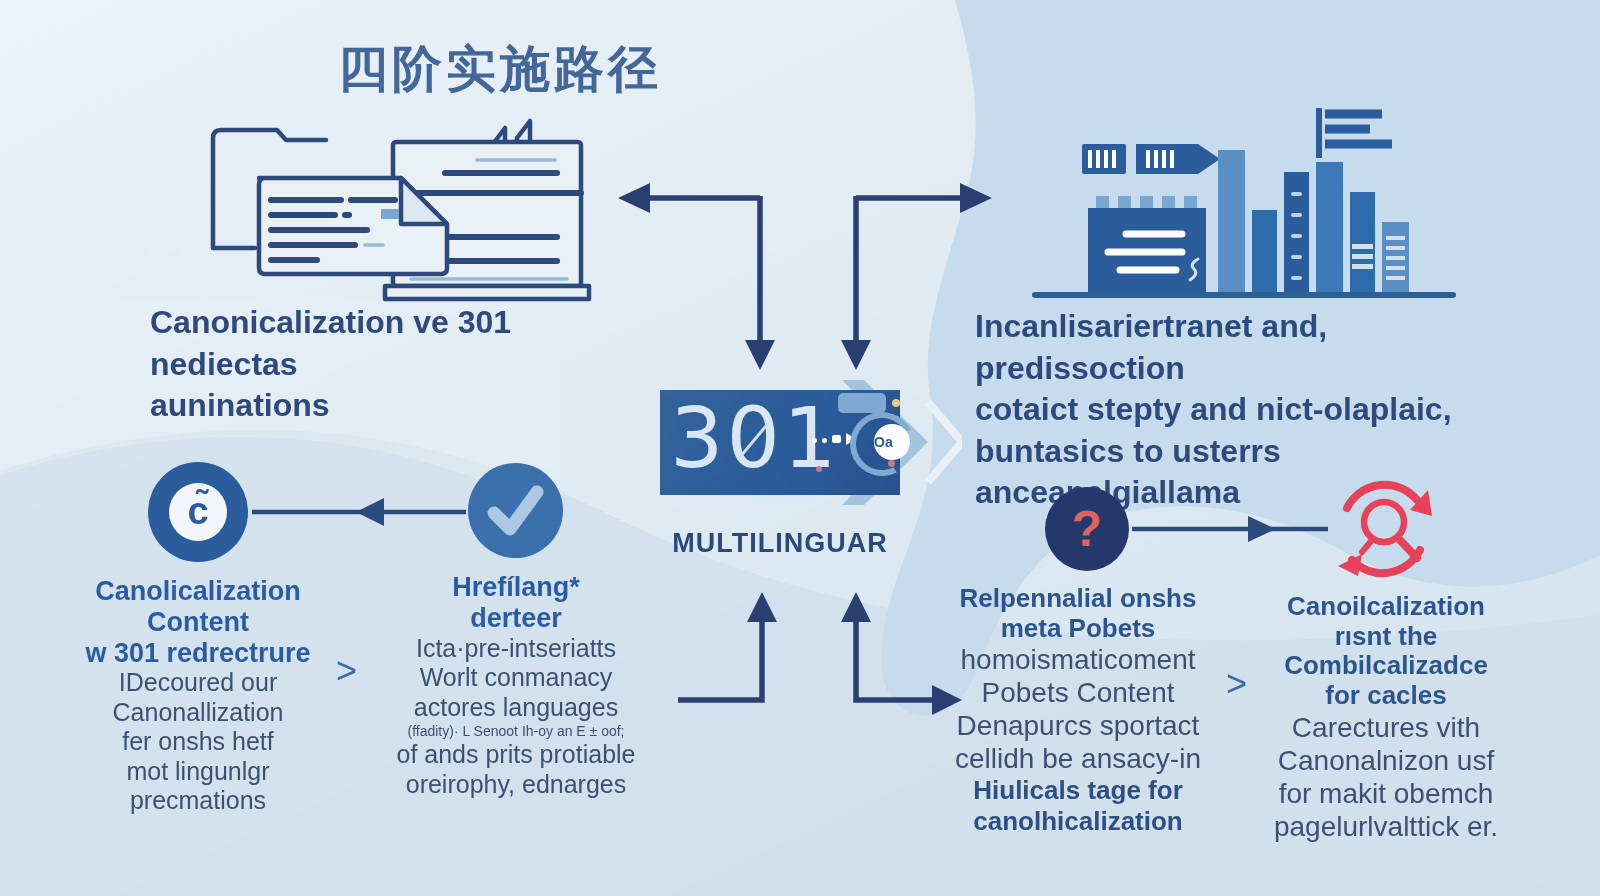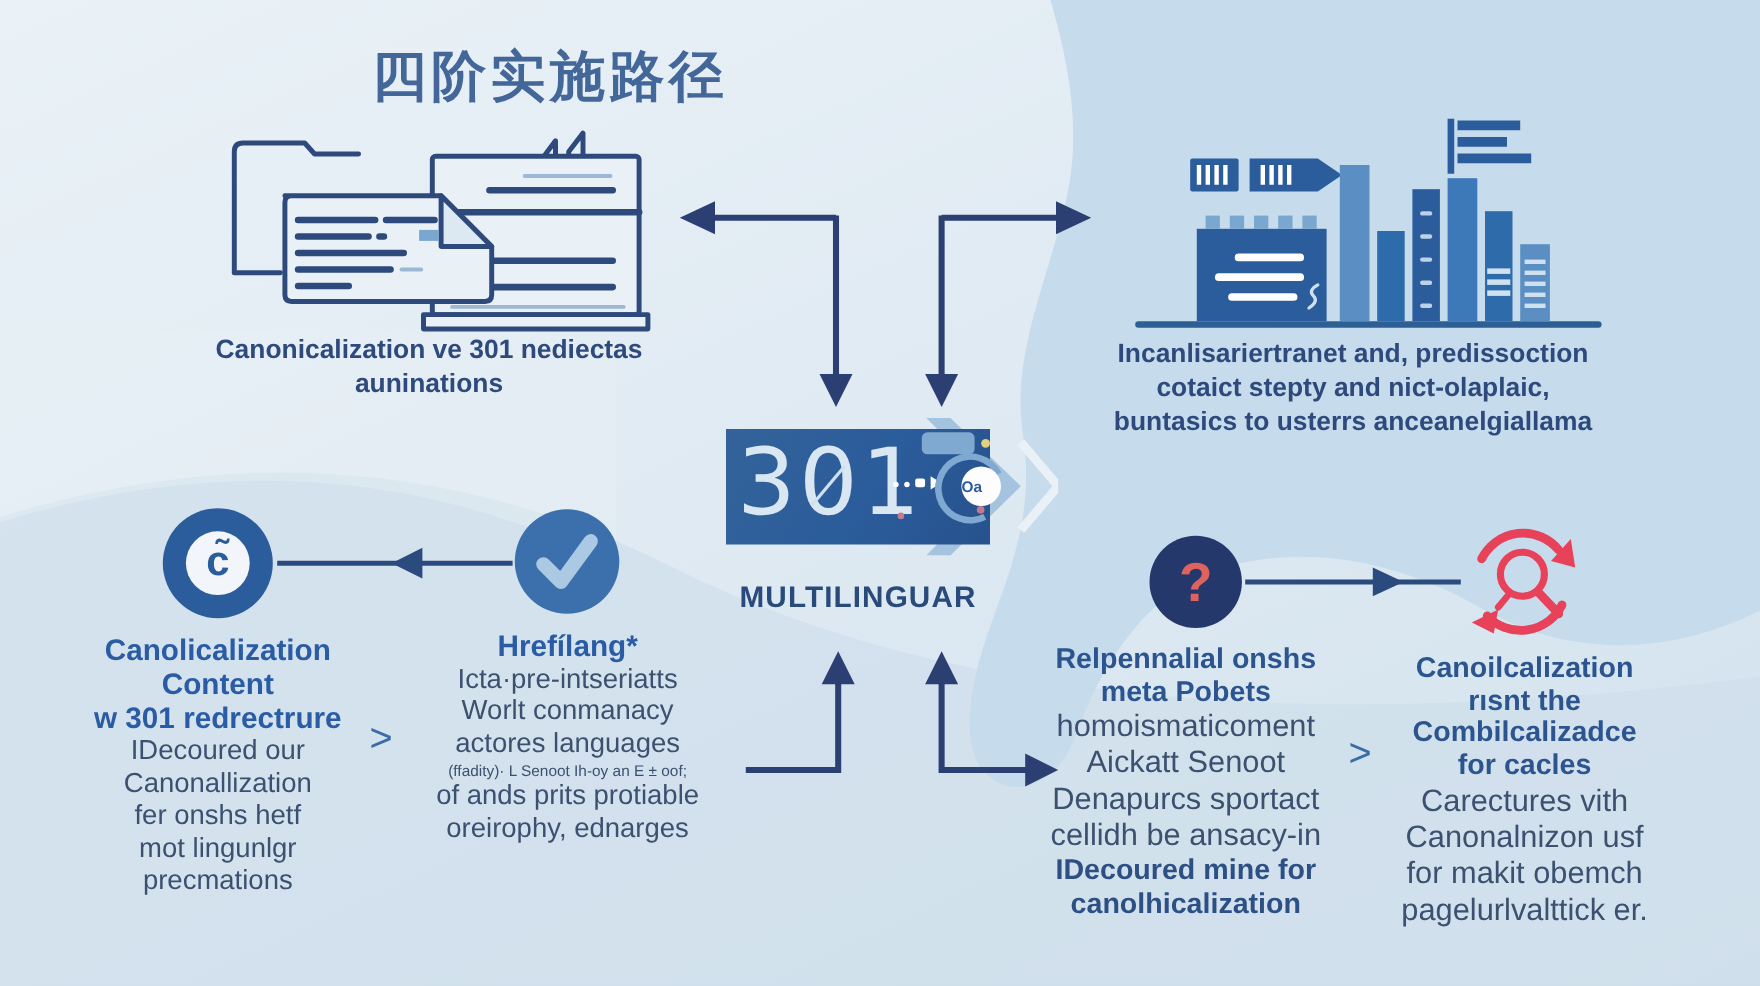--- a/index.html
+++ b/index.html
@@ -8,21 +8,21 @@
     background:linear-gradient(155deg,#eaf2f7 0%,#e1ebf3 40%,#d8e6f0 75%,#d0e0ec 100%);
     font-family:"Liberation Sans","DejaVu Sans",sans-serif;color:#2e4a7d;
   }
   .abs{position:absolute;}
   svg{display:block;}
   .title{
     left:290px;top:36px;width:420px;text-align:center;
     font-size:50px;font-weight:600;color:#44679a;letter-spacing:4px;
   }
   .caption{
-    text-align:center;font-size:24px;font-weight:600;color:#2e4a7d;line-height:1.3;
+    text-align:left;font-size:32px;font-weight:600;color:#2e4a7d;line-height:1.3;
   }
   .caption-tl{left:150px;top:302px;width:480px;}
   .caption-tr{left:975px;top:306px;width:510px;}
   .box301{
     left:660px;top:390px;width:240px;height:105px;
     background:linear-gradient(120deg,#336399 0%,#2b5c9b 55%,#27528d 100%);
     z-index:3;
   }
   .code301{
     position:absolute;left:10px;top:-4px;width:152px;height:105px;line-height:105px;
@@ -270,36 +270,37 @@
     <div class="h-line">w 301 redrectrure</div>
     <div class="b-line">IDecoured our</div>
     <div class="b-line">Canonallization</div>
     <div class="b-line">fer onshs hetf</div>
     <div class="b-line">mot lingunlgr</div>
     <div class="b-line">precmations</div>
   </div>
 
   <div class="abs col col2">
     <div class="h-line">Hrefílang*</div>
+    <div class="h-line">derteer</div>
     <div class="b-line">Icta·pre-intseriatts</div>
     <div class="b-line">Worlt conmanacy</div>
     <div class="b-line">actores languages</div>
     <div class="fine">(ffadity)· L Senoot Ih-oy an E ± oof;</div>
     <div class="b-line">of ands prits protiable</div>
     <div class="b-line">oreirophy, ednarges</div>
   </div>
 
   <div class="abs col col3">
     <div class="h-line">Relpennalial onshs</div>
     <div class="h-line">meta Pobets</div>
     <div class="b-line">homoismaticoment</div>
-    <div class="b-line">Aickatt Senoot</div>
+    <div class="b-line">Pobets Content</div>
     <div class="b-line">Denapurcs sportact</div>
     <div class="b-line">cellidh be ansacy-in</div>
-    <div class="e-line">IDecoured mine for</div>
+    <div class="e-line">Hiulicals tage for</div>
     <div class="e-line">canolhicalization</div>
   </div>
 
   <div class="abs col col4">
     <div class="h-line">Canoilcalization</div>
     <div class="h-line">rısnt the</div>
     <div class="h-line">Combilcalizadce</div>
     <div class="h-line">for cacles</div>
     <div class="b-line">Carectures vith</div>
     <div class="b-line">Canonalnizon usf</div>

